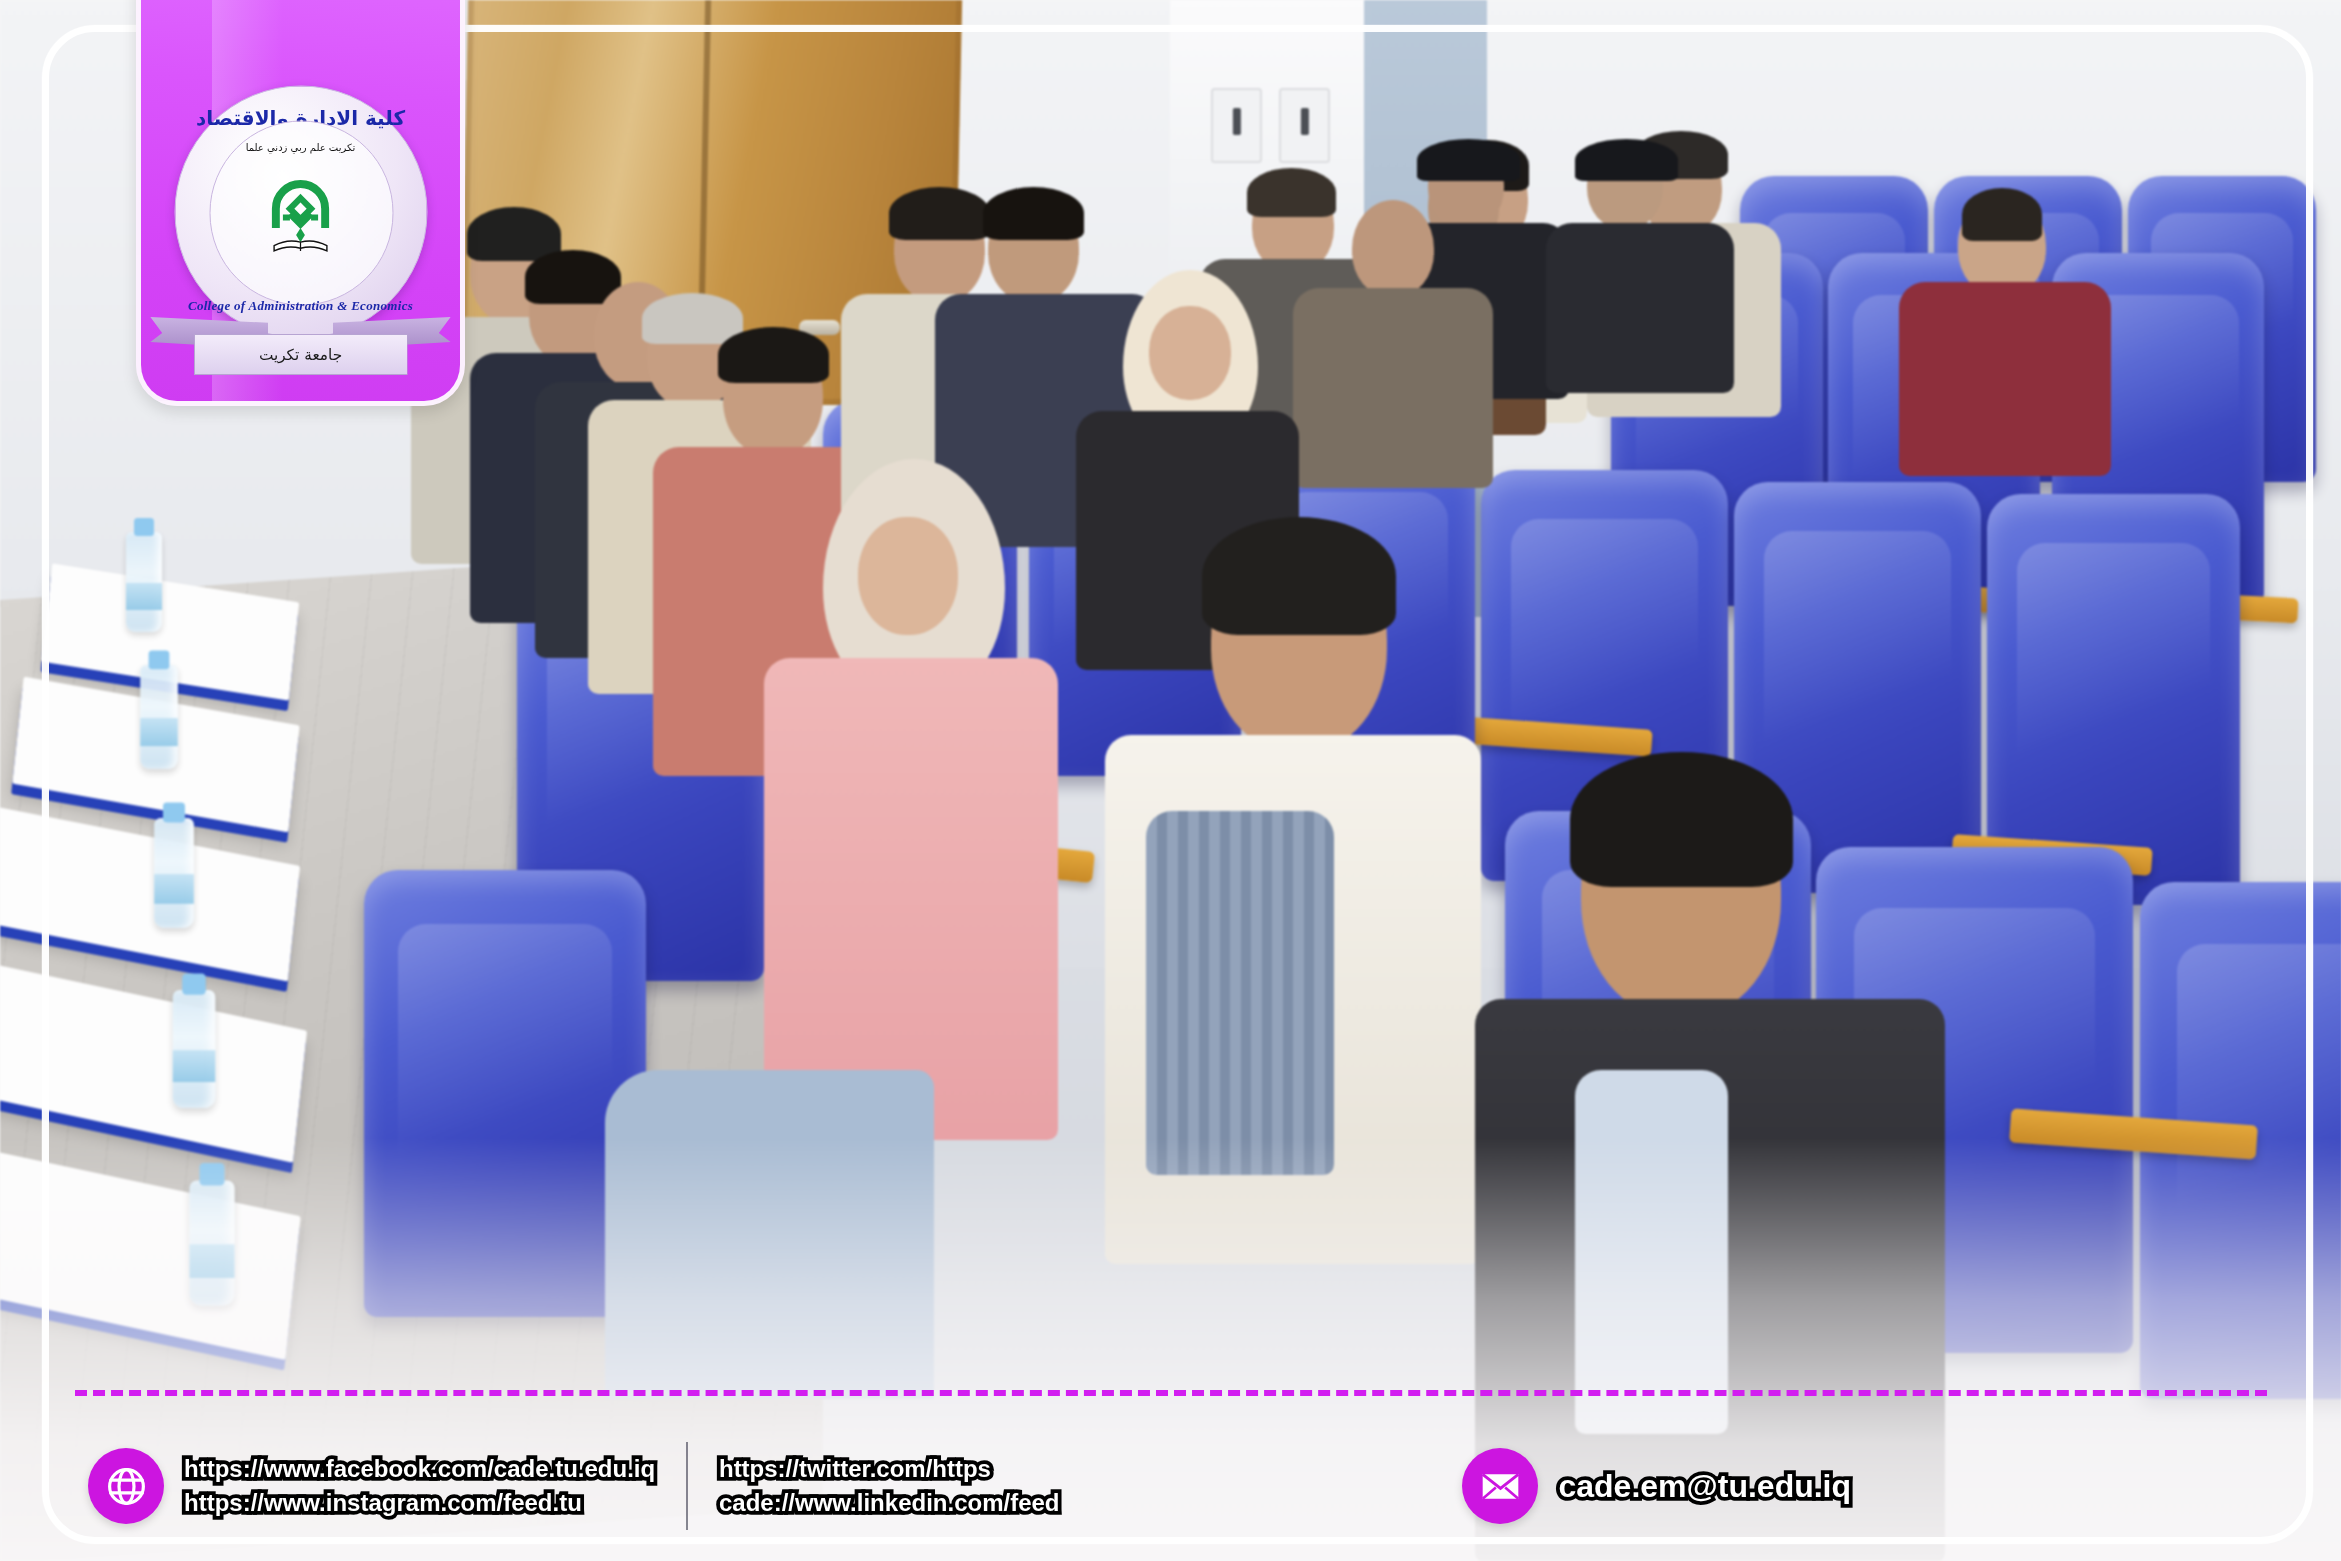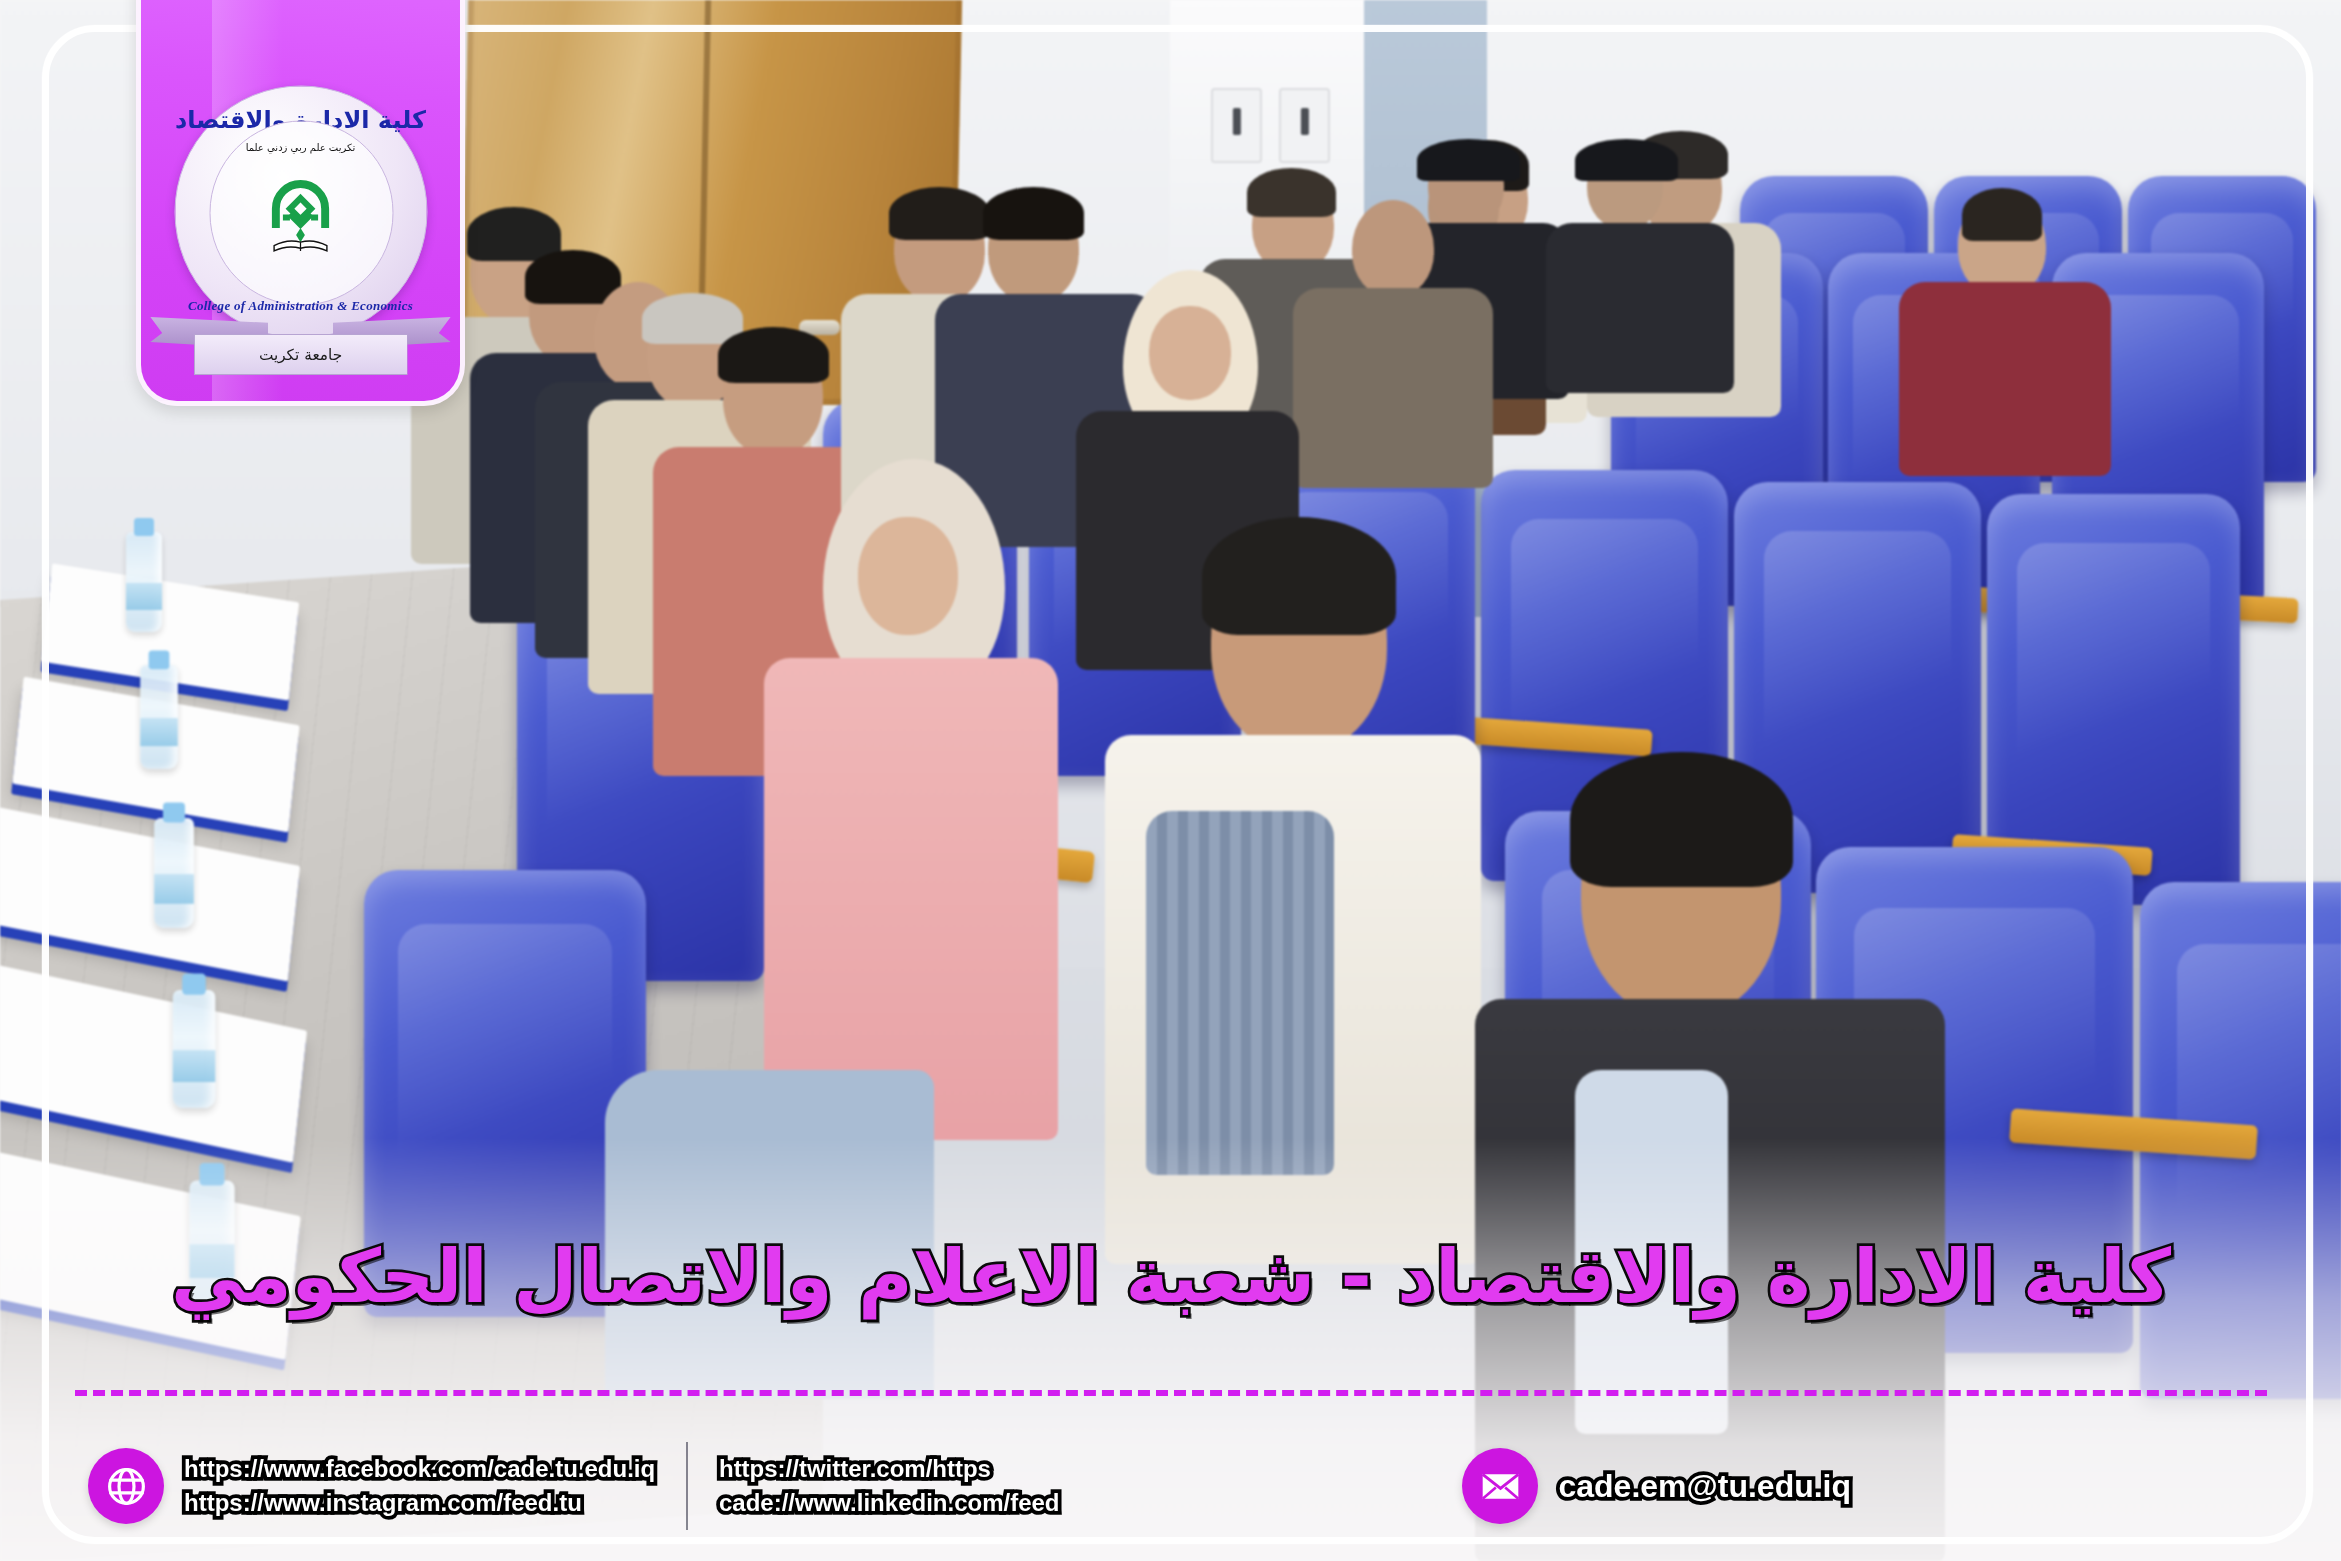--- a/index.html
+++ b/index.html
@@ -167,21 +167,21 @@
     box-shadow:0 3.5px 9.4px rgba(60,20,90,.25);
     border:1.8px solid #cbb8e2;
   }
   .seal-inner{
     position:absolute;left:14%;top:14%;width:72%;height:72%;border-radius:50%;
     background:radial-gradient(circle at 40% 30%,#ffffff,#f6f2fb);
     border:1.8px solid #c9b6e0;
   }
   .seal-ar{
     position:absolute;left:0;right:0;top:20px;text-align:center;
-    font-size:24px;font-weight:700;color:#1b28a8;
+    font-size:20px;font-weight:700;color:#1b28a8;
     font-family:"DejaVu Sans",sans-serif;direction:rtl;
     letter-spacing:0.6px;
   }
   .seal-en{
     position:absolute;left:0;right:0;bottom:25px;text-align:center;
     font-size:13px;font-weight:700;color:#1b28a8;
     font-family:"Liberation Serif",serif;font-style:italic;
     letter-spacing:0.3px;
   }
   .seal-emblem{
@@ -446,23 +446,20 @@
       <div class="head" style="left:1581px;top:764px;width:200px;height:253px;background:#c59madd;"></div>
       <div class="head" style="left:1581px;top:764px;width:200px;height:253px;background:#c3956f;"></div>
       <div class="head" style="left:1570px;top:752px;width:223px;height:135px;background:#1c1a18;border-radius:54% 54% 20% 20%;"></div>
       <div class="body" style="left:1475px;top:999px;width:470px;height:564px;background:linear-gradient(180deg,#3a3a40,#232327);"></div>
       <div class="body" style="left:1575px;top:1070px;width:153px;height:364px;background:#cfdae8;"></div>
     </div>
 
     <div style="left:0;right:0;bottom:0;height:423px;background:linear-gradient(180deg,rgba(250,248,249,0) 0%,rgba(250,248,249,.55) 38%,rgba(250,248,249,.88) 72%,rgba(250,248,249,.96) 100%);"></div>
   </div>
 
-  <div class="caption-wrap">
-    <div class="caption">كلية الادارة والاقتصاد - شعبة الاعلام  والاتصال الحكومي</div>
-  </div>
 
   <div class="rule"></div>
 
   <div class="footer">
 
     <div class="contact-group">
       <div class="cicon">
         <svg viewBox="0 0 24 24" fill="none" stroke="#ffffff" stroke-width="1.7" stroke-linecap="round">
           <circle cx="12" cy="12" r="9"></circle>
           <ellipse cx="12" cy="12" rx="4" ry="9"></ellipse>

